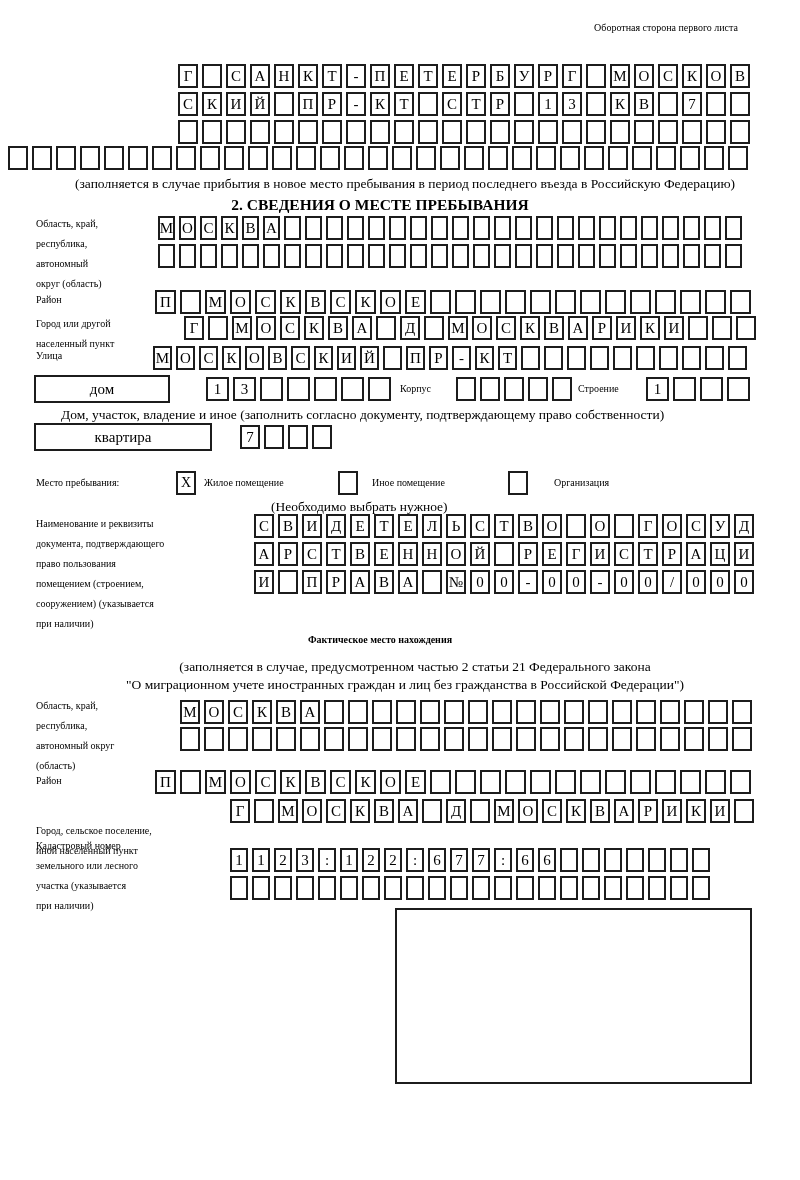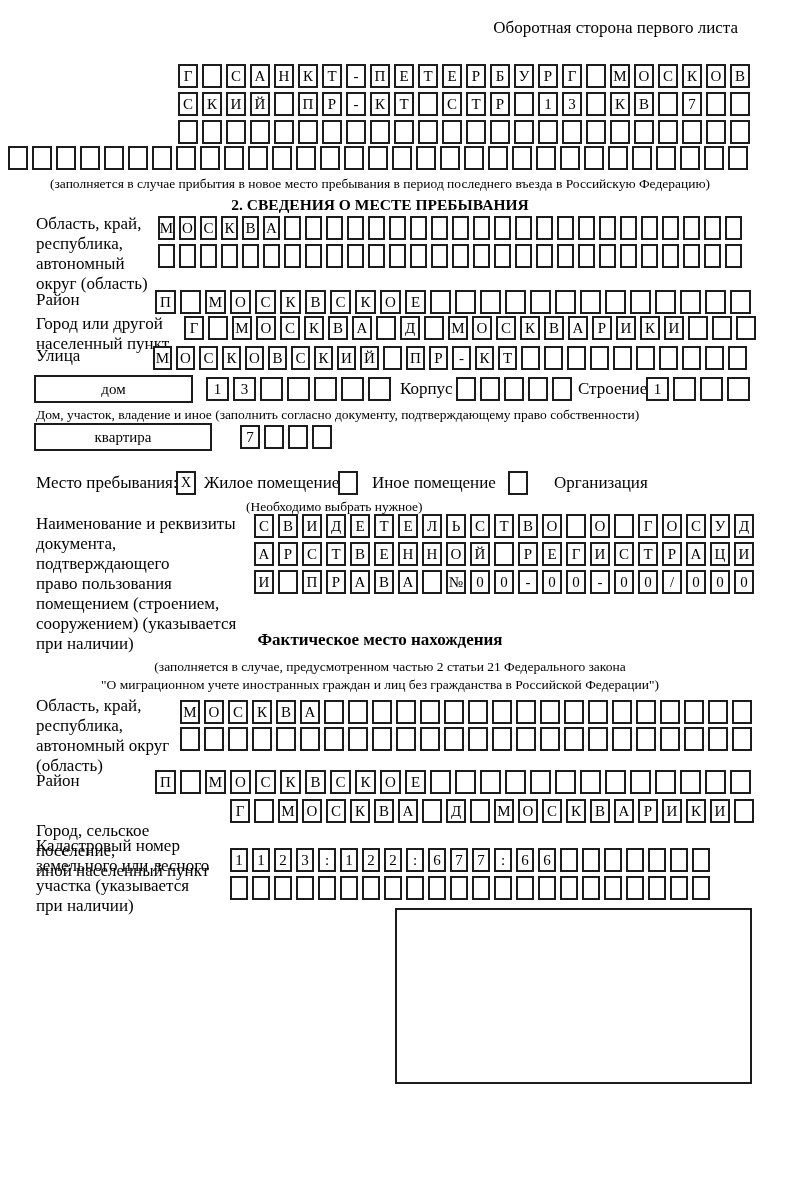--- a/index.html
+++ b/index.html
@@ -1,19 +1,19 @@
 <!DOCTYPE html>
 <html><head>
 <meta charset="utf-8">
 <style>
   html,body{margin:0;padding:0;background:#fff;}
   body{width:800px;height:1180px;font-family:"Liberation Serif","DejaVu Serif",serif;color:#000;}
   .page{position:relative;width:800px;height:1180px;overflow:hidden;background:#fff;}
-  .lbl{position:absolute;font-size:17px;line-height:20px;white-space:pre-line;}
-  .cap{position:absolute;font-size:13.5px;line-height:17px;white-space:pre-line;}
+  .lbl{position:absolute;font-size:10px;line-height:20px;white-space:pre-line;}
+  .cap{position:absolute;font-size:13.5px;line-height:17px;white-space:pre-line;margin-left:25px;}
   .ctr{left:0;width:760px;text-align:center;}
   .bold{font-weight:bold;}
   .cells{position:absolute;display:flex;gap:4px;}
   .cell{flex:none;box-sizing:border-box;height:24px;border:2px solid #1c1c1c;background:#fff;
         display:flex;align-items:center;justify-content:center;font-size:15px;line-height:1;}
   .p24 .cell{width:20px}
   .p21 .cell{width:17px}
   .p25 .cell{width:21px}
   .p23 .cell{width:19px}
   .p22 .cell{width:18px}
@@ -291,21 +291,21 @@
       <span class="cell"></span>
       <span class="cell"></span>
       <span class="cell"></span>
       <span class="cell"></span>
       <span class="cell"></span>
       <span class="cell"></span>
       <span class="cell"></span>
       <span class="cell"></span>
     </div>
 
-  <div class="typebox" style="top:375px;left:34px;width:159px;text-align:center;">дом</div>
+  <div class="typebox" style="top:375px;left:34px;width:136px;text-align:center;">дом</div>
   <div class="cells p27" style="top:377px;left:206px;">
       <span class="cell">1</span>
       <span class="cell">3</span>
       <span class="cell"></span>
       <span class="cell"></span>
       <span class="cell"></span>
       <span class="cell"></span>
       <span class="cell"></span>
     </div>
   <div class="lbl" style="top:379px;left:400px;">Корпус</div>

